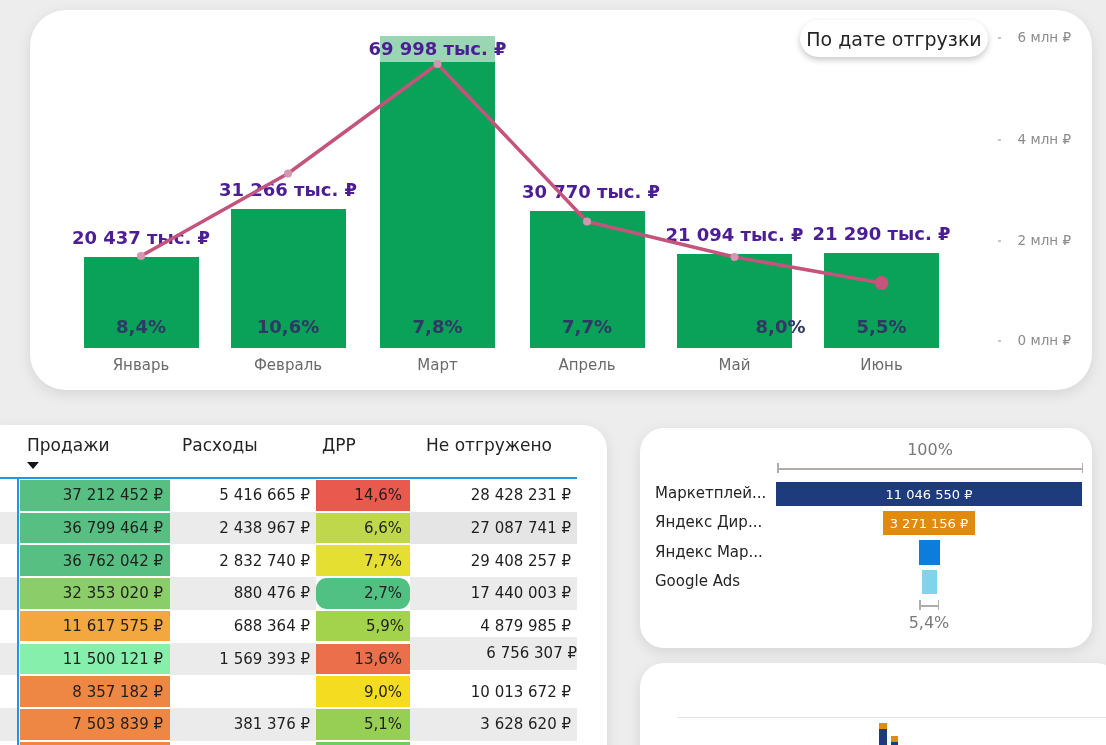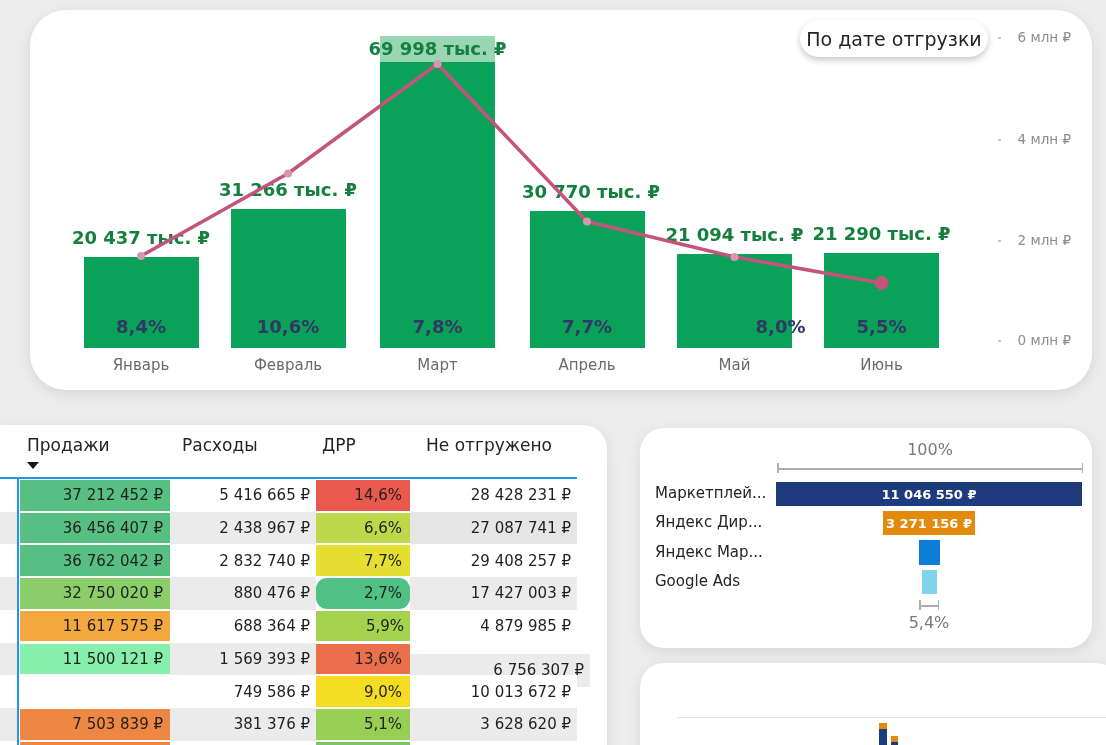--- a/index.html
+++ b/index.html
@@ -12,21 +12,21 @@
 
   
   #mainCard { left:30px; top:10px; width:1062px; height:380px; border-radius:36px; }
   .pill-btn { position:absolute; left:770px; top:10px; width:188px; height:37px;
               background:#fff; border:none; border-radius:20px;
               box-shadow:0 3px 6px rgba(0,0,0,0.22);
               font-family:inherit; font-size:19px; color:#252423; cursor:pointer; }
   .bar { position:absolute; }
   .band { position:absolute; }
   .val-label { position:absolute; width:190px; text-align:center;
-               font-size:18px; font-weight:700; color:#15803d; white-space:nowrap; }
+               font-size:18px; font-weight:700; color:#4c1d95; white-space:nowrap; }
   .pct-label { position:absolute; width:115px; text-align:center;
                font-size:18px; font-weight:700; color:#303865; }
   .month-label { position:absolute; width:130px; text-align:center;
                  font-size:15px; color:#6A6A6A; }
   .ytick { position:absolute; width:180px; text-align:right;
            font-size:13.5px; color:#8C8C8C; }
   .ytickmark { position:absolute; width:3px; height:2px; background:#C6C6C6; }
   svg.lineplot { position:absolute; left:0; top:0; pointer-events:none; }
 
   
@@ -39,21 +39,21 @@
   .blue-h { position:absolute; left:0; top:52px; width:597px; height:2px; background:#1E96EB; }
   .blue-v { position:absolute; left:37px; top:52px; width:2px; height:306px; background:#1E96EB; }
   .cell { position:absolute; font-size:15px; color:#1F1F1F;
           display:flex; align-items:center; justify-content:flex-end; white-space:nowrap; }
 
   
   #funnelCard { left:640px; top:428px; width:452px; height:220px; }
   .f-label { position:absolute; left:15px; width:125px; font-size:15px; color:#252423;
              white-space:nowrap; overflow:hidden; }
   .f-bar { position:absolute; display:flex; align-items:center; justify-content:center;
-           font-size:13px; font-weight:700; color:#fff; cursor:pointer; }
+           font-size:13px; font-weight:400; color:#fff; cursor:pointer; }
   .f-ann { position:absolute; text-align:center; font-size:16px; color:#7A7A7A; }
   .f-line { position:absolute; background:#AFACA9; }
 
   
   #miniCard { left:640px; top:663px; width:480px; height:110px; }
   .mini-axis { position:absolute; left:37px; top:54px; width:433px; height:1px; background:#E4E4E4; }
   .mini-seg { position:absolute; }
 </style>
 </head>
 <body>
@@ -115,46 +115,46 @@
         <button class="th" style="left: 342px;">ДРР</button>
         <button class="th" style="left: 446px;">Не отгружено</button>
         <div class="sort-arrow"></div>
         <div class="blue-h"></div>
         <div class="cell" style="left: 0px; top: 54px; width: 37px; height: 32.7px; background: rgb(255, 255, 255);"></div>
         <div class="cell" style="left: 40px; top: 55px; width: 150px; height: 30.7px; background: rgb(87, 191, 130); padding-right: 7px;">37 212 452 ₽</div>
         <div class="cell" style="left: 190px; top: 54px; width: 146px; height: 32.7px; background: rgb(255, 255, 255); padding-right: 6px;">5 416 665 ₽</div>
         <div class="cell" style="left: 336px; top: 55px; width: 94px; height: 30.7px; background: rgb(233, 89, 78); padding-right: 8px;">14,6%</div>
         <div class="cell" style="left: 430px; top: 54px; width: 167px; height: 32.7px; background: rgb(255, 255, 255); padding-right: 6px;">28 428 231 ₽</div>
         <div class="cell" style="left: 0px; top: 86.7px; width: 37px; height: 32.7px; background: rgb(235, 235, 235);"></div>
-        <div class="cell" style="left: 40px; top: 87.7px; width: 150px; height: 30.7px; background: rgb(87, 191, 130); padding-right: 7px;">36 456 407 ₽</div>
+        <div class="cell" style="left: 40px; top: 87.7px; width: 150px; height: 30.7px; background: rgb(87, 191, 130); padding-right: 7px;">36 799 464 ₽</div>
         <div class="cell" style="left: 190px; top: 86.7px; width: 146px; height: 32.7px; background: rgb(235, 235, 235); padding-right: 6px;">2 438 967 ₽</div>
         <div class="cell" style="left: 336px; top: 87.7px; width: 94px; height: 30.7px; background: rgb(191, 216, 75); padding-right: 8px;">6,6%</div>
         <div class="cell" style="left: 430px; top: 86.7px; width: 167px; height: 32.7px; background: #e5e5e5; padding-right: 6px;">27 087 741 ₽</div>
         <div class="cell" style="left: 0px; top: 119.4px; width: 37px; height: 32.7px; background: rgb(255, 255, 255);"></div>
         <div class="cell" style="left: 40px; top: 120.4px; width: 150px; height: 30.7px; background: rgb(87, 191, 130); padding-right: 7px;">36 762 042 ₽</div>
         <div class="cell" style="left: 190px; top: 119.4px; width: 146px; height: 32.7px; background: rgb(255, 255, 255); padding-right: 6px;">2 832 740 ₽</div>
         <div class="cell" style="left: 336px; top: 120.4px; width: 94px; height: 30.7px; background: rgb(228, 223, 49); padding-right: 8px;">7,7%</div>
         <div class="cell" style="left: 430px; top: 119.4px; width: 167px; height: 32.7px; background: rgb(255, 255, 255); padding-right: 6px;">29 408 257 ₽</div>
         <div class="cell" style="left: 0px; top: 152.1px; width: 37px; height: 32.7px; background: rgb(235, 235, 235);"></div>
-        <div class="cell" style="left: 40px; top: 153.1px; width: 150px; height: 30.7px; background: rgb(139, 205, 104); padding-right: 7px;">32 750 020 ₽</div>
+        <div class="cell" style="left: 40px; top: 153.1px; width: 150px; height: 30.7px; background: rgb(139, 205, 104); padding-right: 7px;">32 353 020 ₽</div>
         <div class="cell" style="left: 190px; top: 152.1px; width: 146px; height: 32.7px; background: rgb(235, 235, 235); padding-right: 6px;">880 476 ₽</div>
         <div class="cell" style="left: 336px; top: 153.1px; width: 94px; height: 30.7px; background: rgb(80, 192, 131); padding-right: 8px; border-radius: 11px;">2,7%</div>
-        <div class="cell" style="left: 430px; top: 152.1px; width: 167px; height: 32.7px; background: rgb(235, 235, 235); padding-right: 6px;">17 427 003 ₽</div>
+        <div class="cell" style="left: 430px; top: 152.1px; width: 167px; height: 32.7px; background: rgb(235, 235, 235); padding-right: 6px;">17 440 003 ₽</div>
         <div class="cell" style="left: 0px; top: 184.8px; width: 37px; height: 32.7px; background: rgb(255, 255, 255);"></div>
         <div class="cell" style="left: 40px; top: 185.8px; width: 150px; height: 30.7px; background: rgb(242, 167, 63); padding-right: 7px;">11 617 575 ₽</div>
         <div class="cell" style="left: 190px; top: 184.8px; width: 146px; height: 32.7px; background: rgb(255, 255, 255); padding-right: 6px;">688 364 ₽</div>
         <div class="cell" style="left: 336px; top: 185.8px; width: 96px; height: 30.7px; background: rgb(163, 210, 77); padding-right: 8px;">5,9%</div>
         <div class="cell" style="left: 430px; top: 184.8px; width: 167px; height: 32.7px; background: rgb(255, 255, 255); padding-right: 6px;">4 879 985 ₽</div>
         <div class="cell" style="left: 0px; top: 217.5px; width: 37px; height: 32.7px; background: rgb(235, 235, 235);"></div>
         <div class="cell" style="left: 40px; top: 218.5px; width: 150px; height: 30.7px; background: #86efac; padding-right: 7px;">11 500 121 ₽</div>
         <div class="cell" style="left: 190px; top: 217.5px; width: 146px; height: 32.7px; background: rgb(235, 235, 235); padding-right: 6px;">1 569 393 ₽</div>
         <div class="cell" style="left: 336px; top: 218.5px; width: 94px; height: 30.7px; background: rgb(235, 111, 74); padding-right: 8px;">13,6%</div>
-        <div class="cell" style="left: 430px; top: 229px; width: 180px; height: 32.7px; background: rgb(235, 235, 235); padding-right: 6px;">6 756 307 ₽</div>
+        <div class="cell" style="left: 430px; top: 212px; width: 167px; height: 32.7px; background: rgb(235, 235, 235); ">6 756 307 ₽</div>
         <div class="cell" style="left: 0px; top: 250.2px; width: 37px; height: 32.7px; background: rgb(255, 255, 255);"></div>
-        <div class="cell" style="left: 190px; top: 250.2px; width: 146px; height: 32.7px; background: rgb(255, 255, 255); padding-right: 6px;">749 586 ₽</div>
+        <div class="cell" style="left: 40px; top: 251.2px; width: 150px; height: 30.7px; background: rgb(238, 135, 67); padding-right: 7px;">8 357 182 ₽</div>
         <div class="cell" style="left: 336px; top: 251.2px; width: 94px; height: 30.7px; background: rgb(244, 220, 32); padding-right: 8px;">9,0%</div>
         <div class="cell" style="left: 430px; top: 250.2px; width: 167px; height: 32.7px; background: rgb(255, 255, 255); padding-right: 6px;">10 013 672 ₽</div>
         <div class="cell" style="left: 0px; top: 282.9px; width: 37px; height: 32.7px; background: rgb(235, 235, 235);"></div>
         <div class="cell" style="left: 40px; top: 283.9px; width: 150px; height: 30.7px; background: rgb(238, 135, 67); padding-right: 7px;">7 503 839 ₽</div>
         <div class="cell" style="left: 190px; top: 282.9px; width: 146px; height: 32.7px; background: rgb(235, 235, 235); padding-right: 6px;">381 376 ₽</div>
         <div class="cell" style="left: 336px; top: 283.9px; width: 94px; height: 30.7px; background: rgb(151, 207, 85); padding-right: 8px;">5,1%</div>
         <div class="cell" style="left: 430px; top: 282.9px; width: 167px; height: 32.7px; background: rgb(235, 235, 235); padding-right: 6px;">3 628 620 ₽</div>
         <div class="cell" style="left: 0px; top: 315.6px; width: 37px; height: 32.7px; background: rgb(255, 255, 255);"></div>
         <div class="cell" style="left: 40px; top: 316.6px; width: 150px; height: 30.7px; background: rgb(238, 135, 67); padding-right: 7px;"></div>
         <div class="cell" style="left: 190px; top: 315.6px; width: 146px; height: 32.7px; background: rgb(255, 255, 255); padding-right: 6px;"></div>

